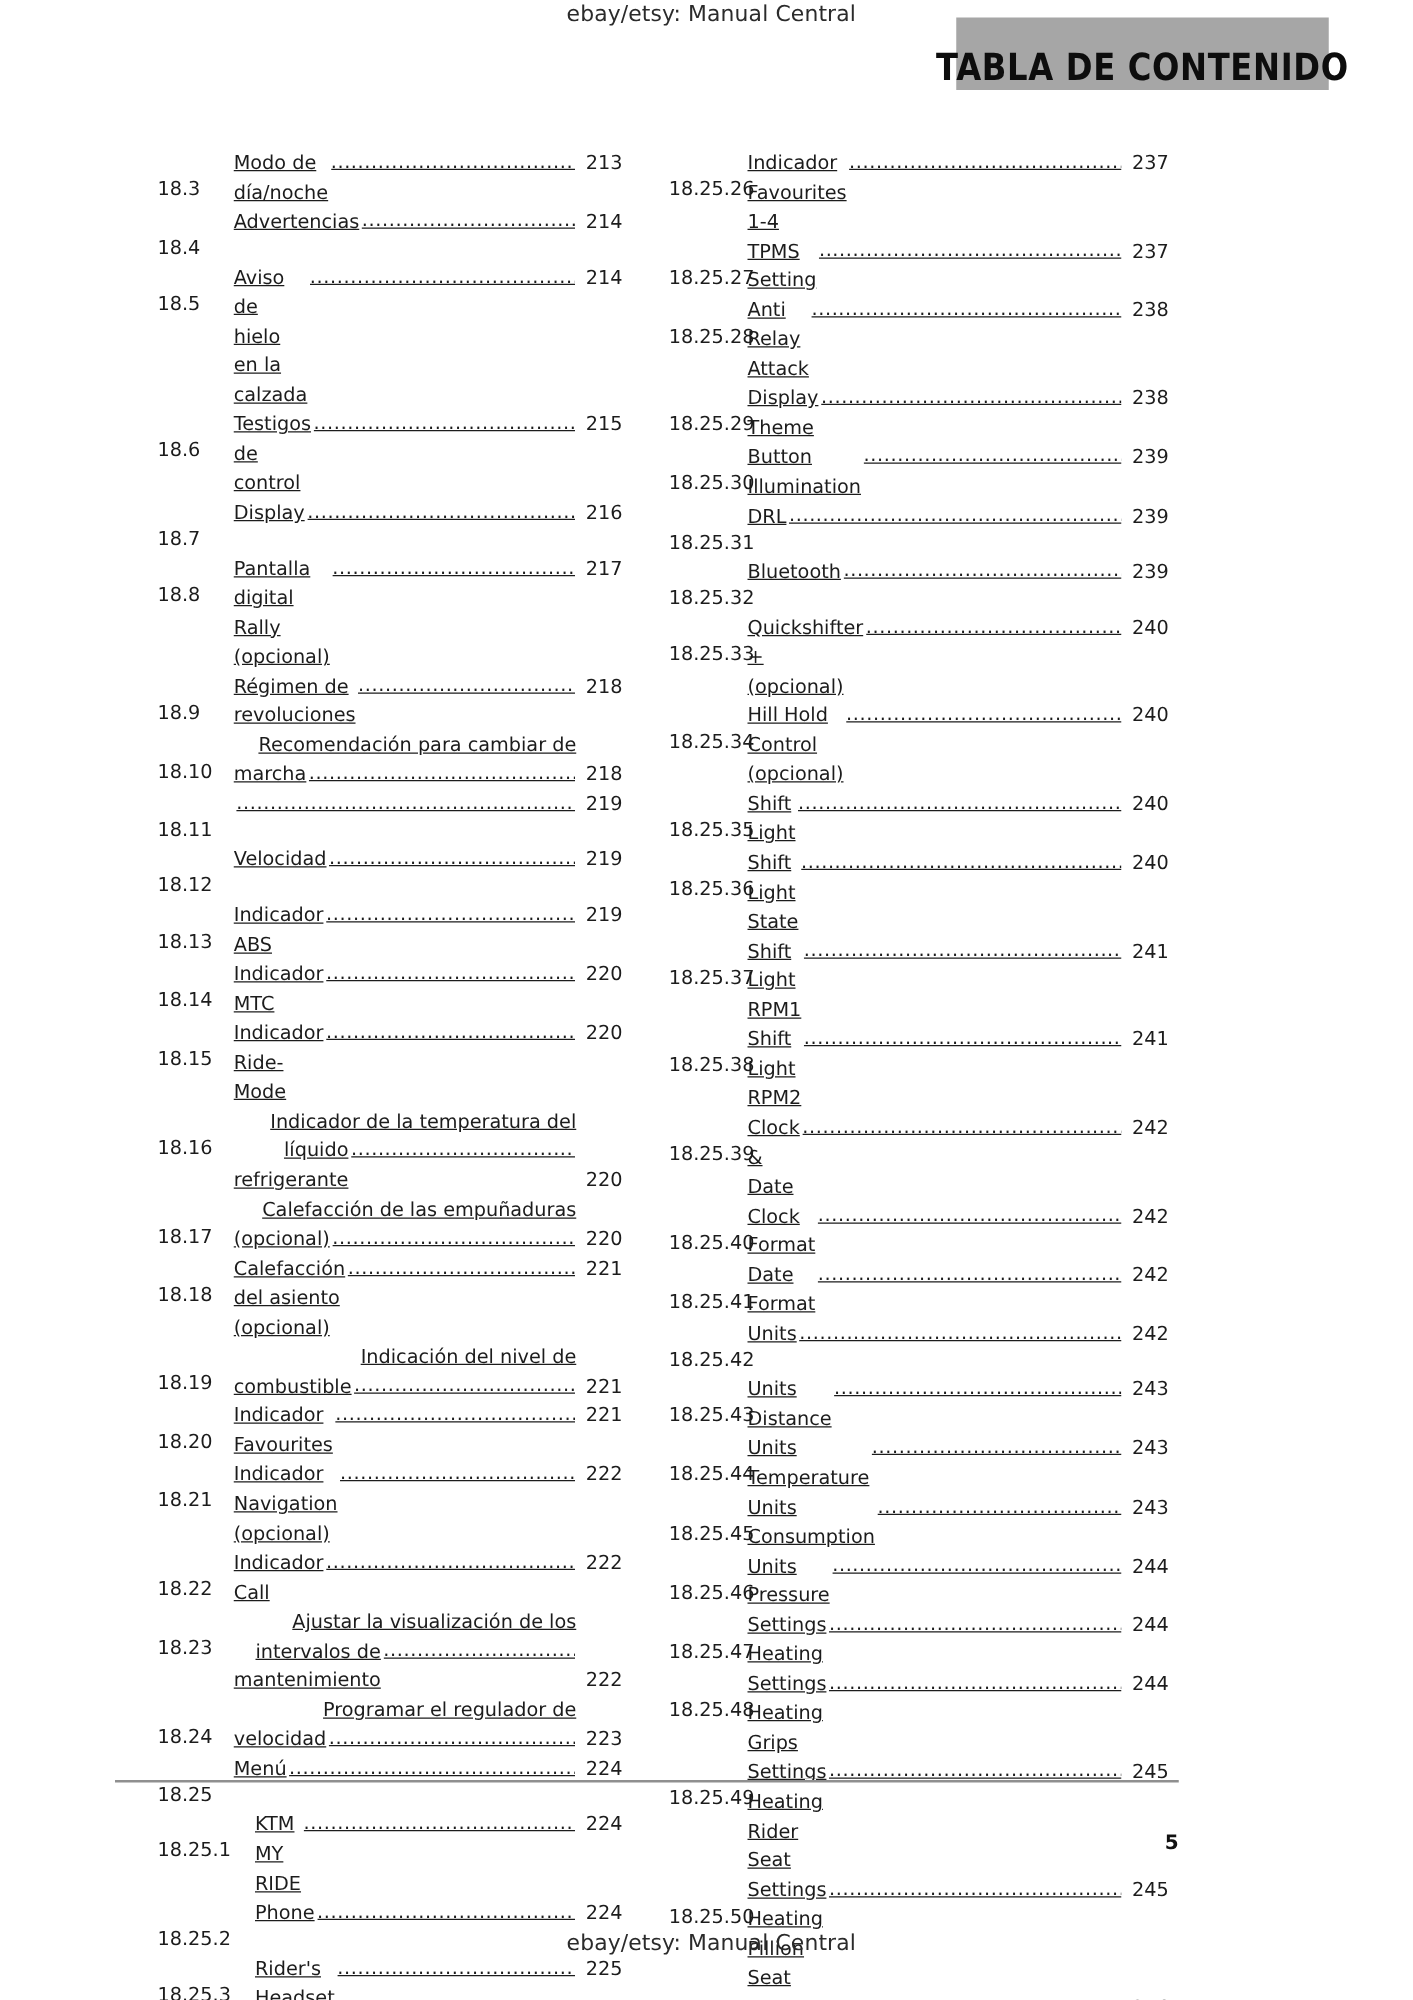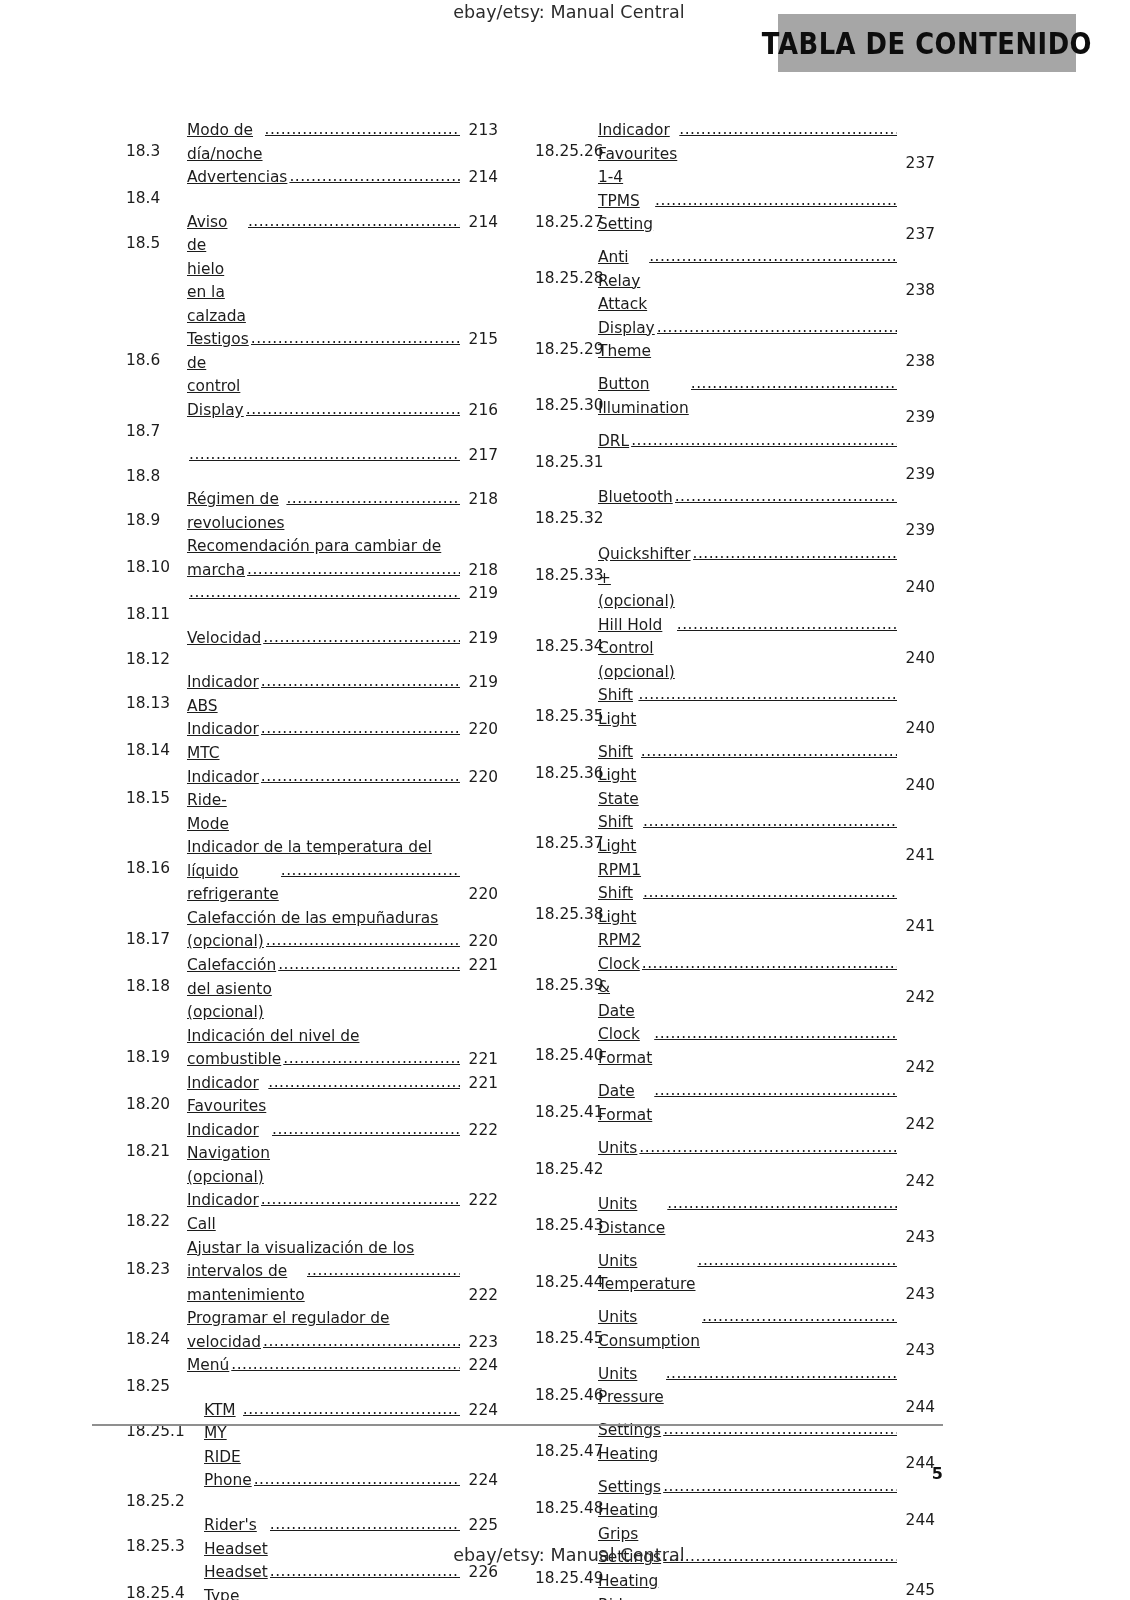--- a/index.html
+++ b/index.html
@@ -32,23 +32,22 @@
 
   
   .header-banner {
     position: absolute;
     left: 765px;
     top: 14px;
     width: 298px;
     height: 58px;
     background: #a6a6a6;
     display: flex;
-    align-items: center;
+    align-items: flex-end;
     justify-content: center;
-    margin-left: 13px;
   }
   .header-title {
     font-family: "DejaVu Sans", sans-serif;
     font-weight: bold;
     font-size: 30px;
     color: #0d0d0d;
     letter-spacing: 0.6px;
     transform: scaleX(0.86);
     transform-origin: center center;
     white-space: nowrap;
@@ -115,26 +114,26 @@
   .col-left  .num  { width: 58px; }
   .col-left  .page { width: 32px; }
   .col-left  .entry.lvl3 .num { width: 76px; }
 
   
   .col-left  .entry.lvl2 .body { margin-left: 3px; }
   .col-left  .entry.lvl3 .body { margin-left: 2px; }
 
   
   .col-right .num  { width: 43px; }
-  .col-right .page { width: 32px; margin-top: 33px; }
+  .col-right .page { width: 32px; }
   .col-right .entry.lvl3 .num { width: 61px; margin-left: 20px; }
   .col-right .entry.lvl3 .body { margin-left: 2px; }
 
   
-  .entry.wrap .body { display: block; }
+  .entry.wrap .body { display: block; text-align: right; }
   .entry.wrap .body .line1 { display: block; }
   .entry.wrap .body .line2 {
     display: flex;
     align-items: baseline;
   }
   .entry.wrap .page { align-self: flex-end; }
 
   
   .footer-rule {
     position: absolute;
@@ -203,20 +202,21 @@
         <span class="num">18.7</span>
         <span class="body">
           <span class="label">Display</span>
           <span class="leader">........................................................................................................................................................................................................</span>
         </span>
         <span class="page">216</span>
       </div>
       <div class="entry lvl2">
         <span class="num">18.8</span>
         <span class="body">
+          <span class="label">Pantalla digital Rally (opcional)</span>
           <span class="leader">........................................................................................................................................................................................................</span>
         </span>
         <span class="page">217</span>
       </div>
       <div class="entry lvl2">
         <span class="num">18.9</span>
         <span class="body">
           <span class="label">Régimen de revoluciones</span>
           <span class="leader">........................................................................................................................................................................................................</span>
         </span>

